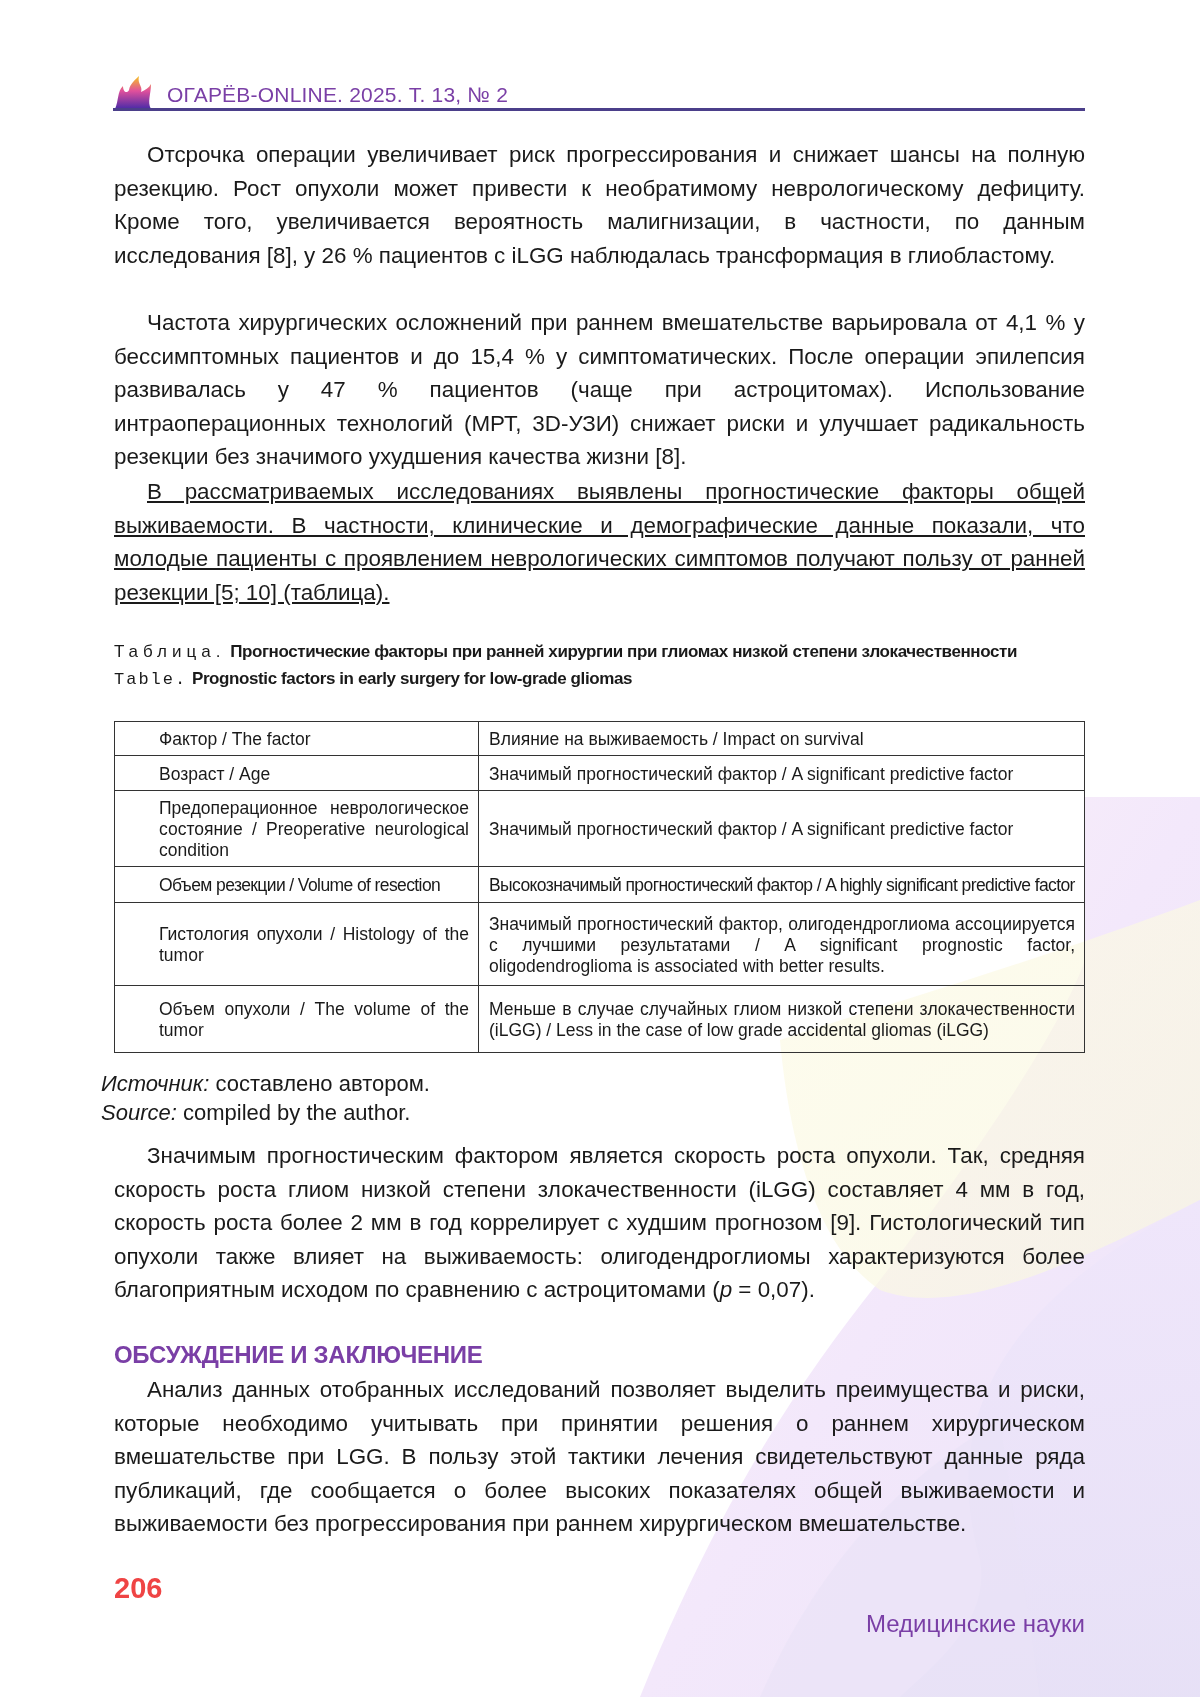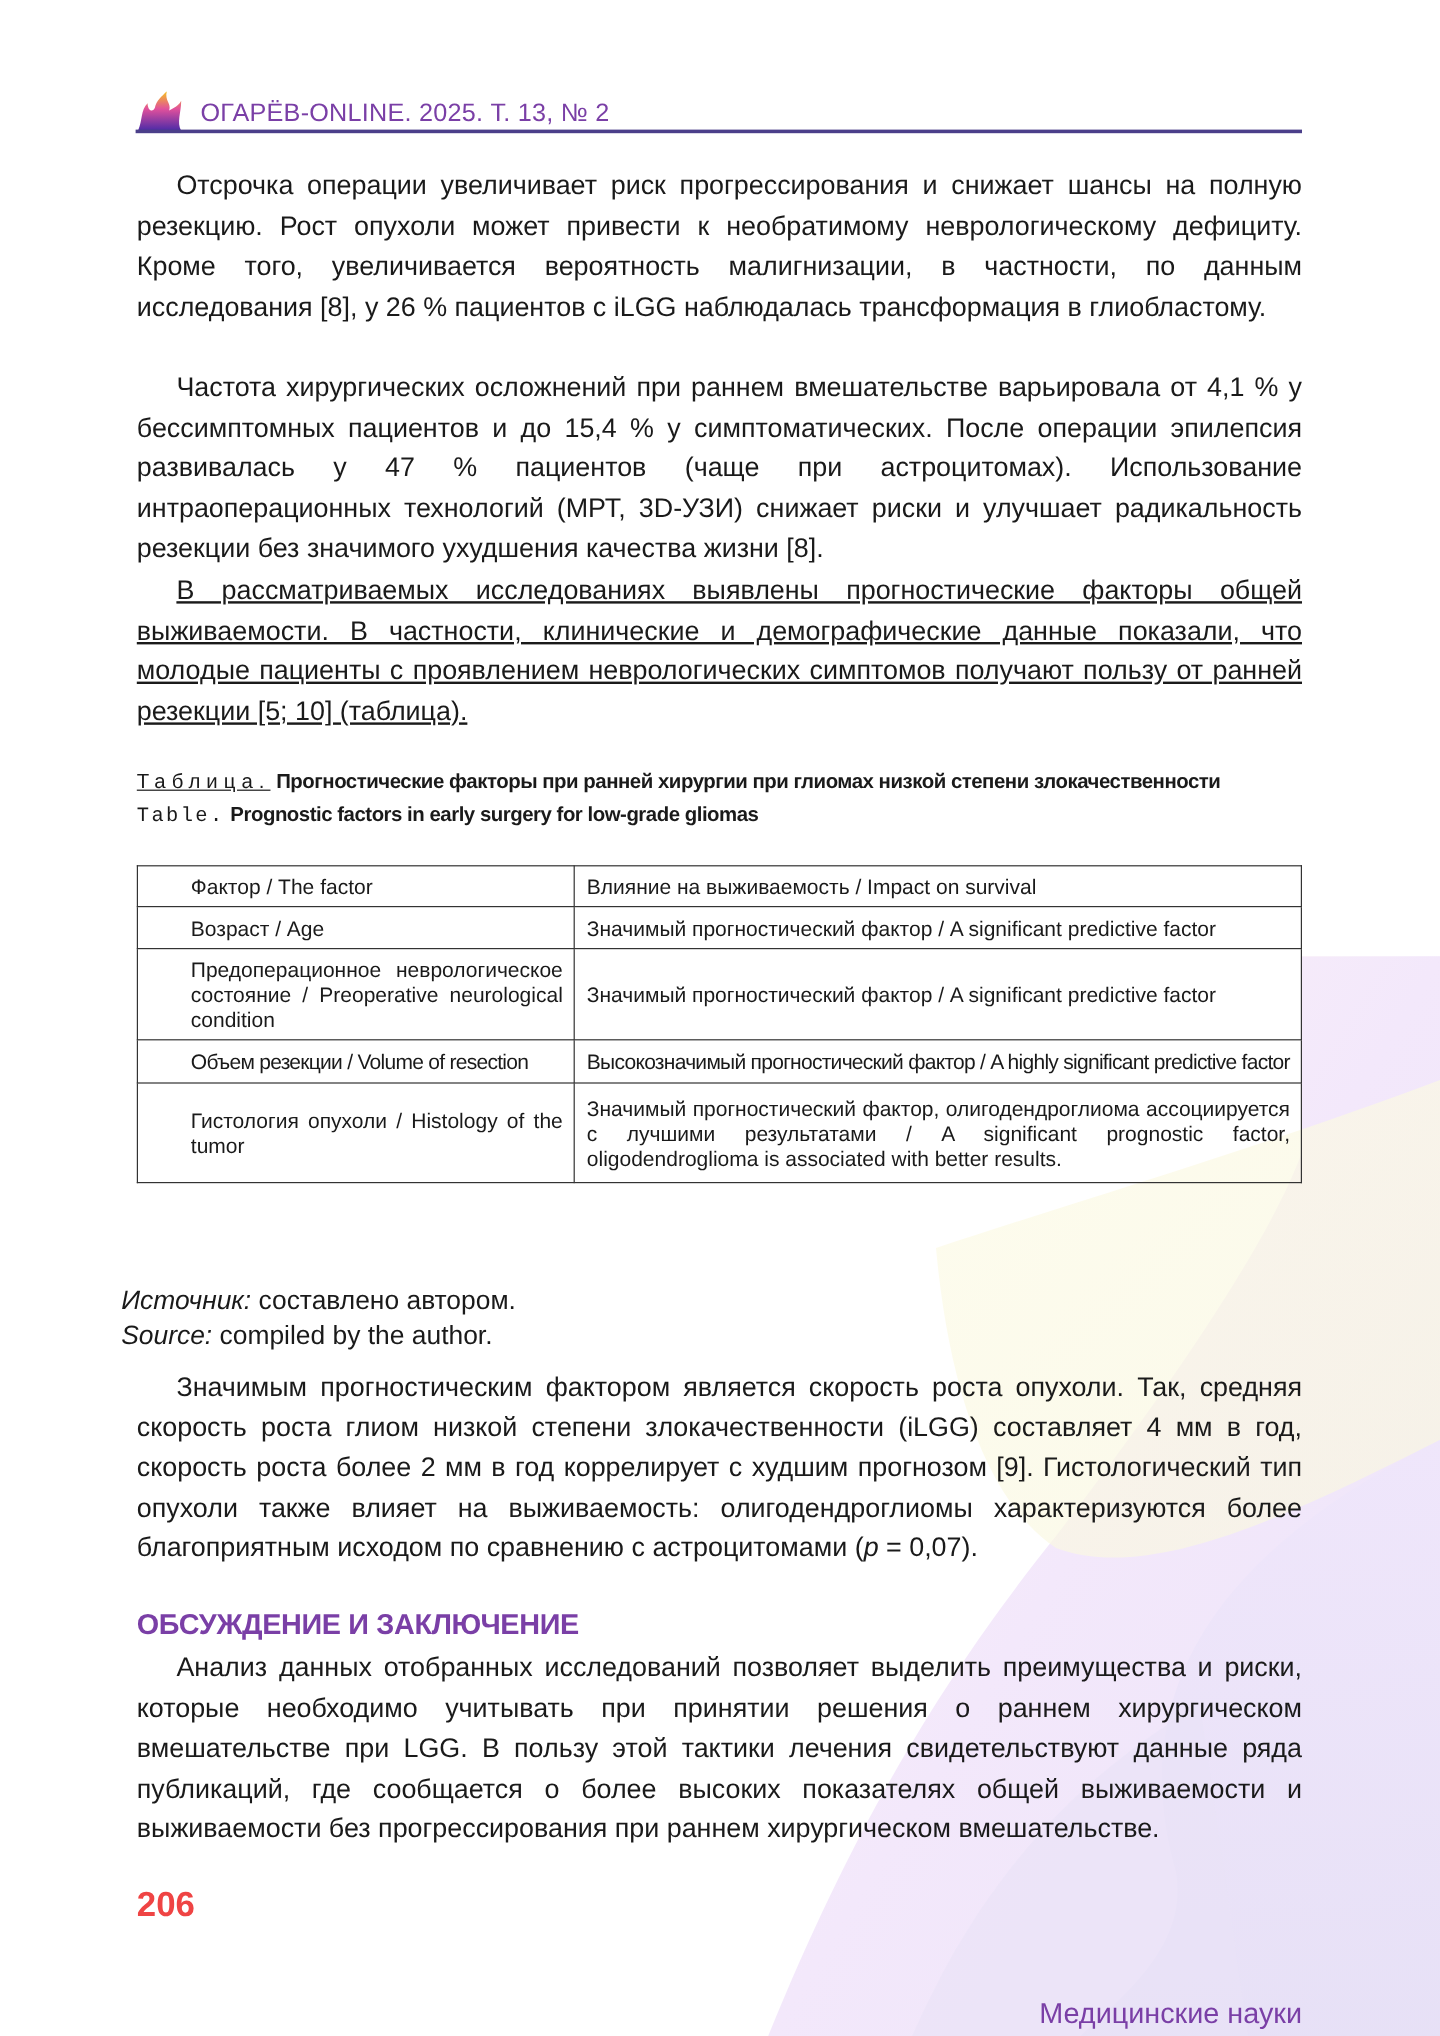--- a/index.html
+++ b/index.html
@@ -20,41 +20,41 @@
     }
     .header .rule { position: absolute; left: 0; top: 32px; width: 972px; height: 3px; background: #4b3f8a; }
 
     .text { position: absolute; left: 114px; width: 971px; font-size: 22.4px; line-height: 33.6px; text-align: justify; }
     .text p { margin: 0; text-indent: 33px; }
     .p1 { top: 138px; }
     .p2 { top: 306px; }
     .p3 { top: 475px; text-decoration: underline; }
 
     .caption { position: absolute; left: 114px; top: 638px; width: 971px; font-size: 17px; line-height: 27px; }
-    .caption .lbl { letter-spacing: 5px; text-decoration: underline; }
+    .caption .lbl { letter-spacing: 5px; }
     .caption .lbl-en { letter-spacing: 2px; font-family: Liberation Mono, monospace; }
     .caption b { font-weight: bold; letter-spacing: -0.4px; }
 
     table.tbl {
       position: absolute; left: 114px; top: 721px; width: 971px;
       border-collapse: collapse; font-size: 17.5px; line-height: 21px; background: rgba(255,255,255,0.0);
     }
     table.tbl td { border: 1.5px solid #333; padding: 7px 9px 5px 10px; vertical-align: middle; text-align: justify; }
     table.tbl td.c1 { width: 310px; padding-left: 44px; }
     table.tbl td.c1 { text-align-last: left; }
 
     .source { position: absolute; left: 101px; top: 1069px; font-size: 22px; line-height: 29px; }
     .source i { font-style: italic; }
 
     .p4 { top: 1139px; }
     .section-title { position: absolute; left: 114px; top: 1341px; font-size: 24px; font-weight: bold; color: #7a3fa6; letter-spacing: -0.3px; }
     .p5 { top: 1373px; }
 
     .footer-page { position: absolute; left: 114px; top: 1572px; font-size: 29px; font-weight: bold; color: #ef4444; }
-    .footer-section { position: absolute; right: 115px; top: 1665px; font-size: 24px; color: #7a3fa6; }
+    .footer-section { position: absolute; right: 115px; top: 1610px; font-size: 24px; color: #7a3fa6; }
   </style>
 </head>
 <body>
 
 <svg class="bg-deco" viewBox="0 0 1200 1697" xmlns="http://www.w3.org/2000/svg">
   <defs>
     <linearGradient id="gA" x1="0" y1="0" x2="1" y2="1">
       <stop offset="0" stop-color="#fdf4f6"></stop>
       <stop offset="0.5" stop-color="#f3e8fb"></stop>
       <stop offset="1" stop-color="#ece4f8"></stop>
@@ -128,20 +128,24 @@
       <td>Значимый прогностический фактор / A significant predictive factor</td>
     </tr>
     <tr style="height:36px">
       <td class="c1" style="letter-spacing:-0.6px">Объем резекции / Volume of resection</td>
       <td style="letter-spacing:-0.6px">Высокозначимый прогностический фактор / A highly significant predictive factor</td>
     </tr>
     <tr style="height:83px">
       <td class="c1">Гистология опухоли / Histology of the tumor</td>
       <td>Значимый прогностический фактор, олигодендроглиома ассоциируется с лучшими результатами / A significant prognostic factor, oligodendroglioma is associated with better results.</td>
     </tr>
+    <tr style="height:67px">
+      <td class="c1">Объем опухоли / The volume of the tumor</td>
+      <td>Меньше в случае случайных глиом низкой степени злокачественности (iLGG) / Less in the case of low grade accidental gliomas (iLGG)</td>
+    </tr>
   </tbody>
     </table>
 
   <div class="source">
     <div><i>Источник:</i><span> составлено автором.</span></div>
     <div><i>Source:</i><span> compiled by the author.</span></div>
   </div>
 
   <div class="text p4">
     <p><span>Значимым прогностическим фактором является скорость роста опухоли. Так, средняя скорость роста глиом низкой степени злокачественности (iLGG) составляет 4 мм в год, скорость роста более 2 мм в год коррелирует с худшим прогнозом [9]. Гистологический тип опухоли также влияет на выживаемость: олигодендроглиомы характеризуются более благоприятным исходом по сравнению с астроцитомами (</span><i>p</i><span> = 0,07).</span></p>

